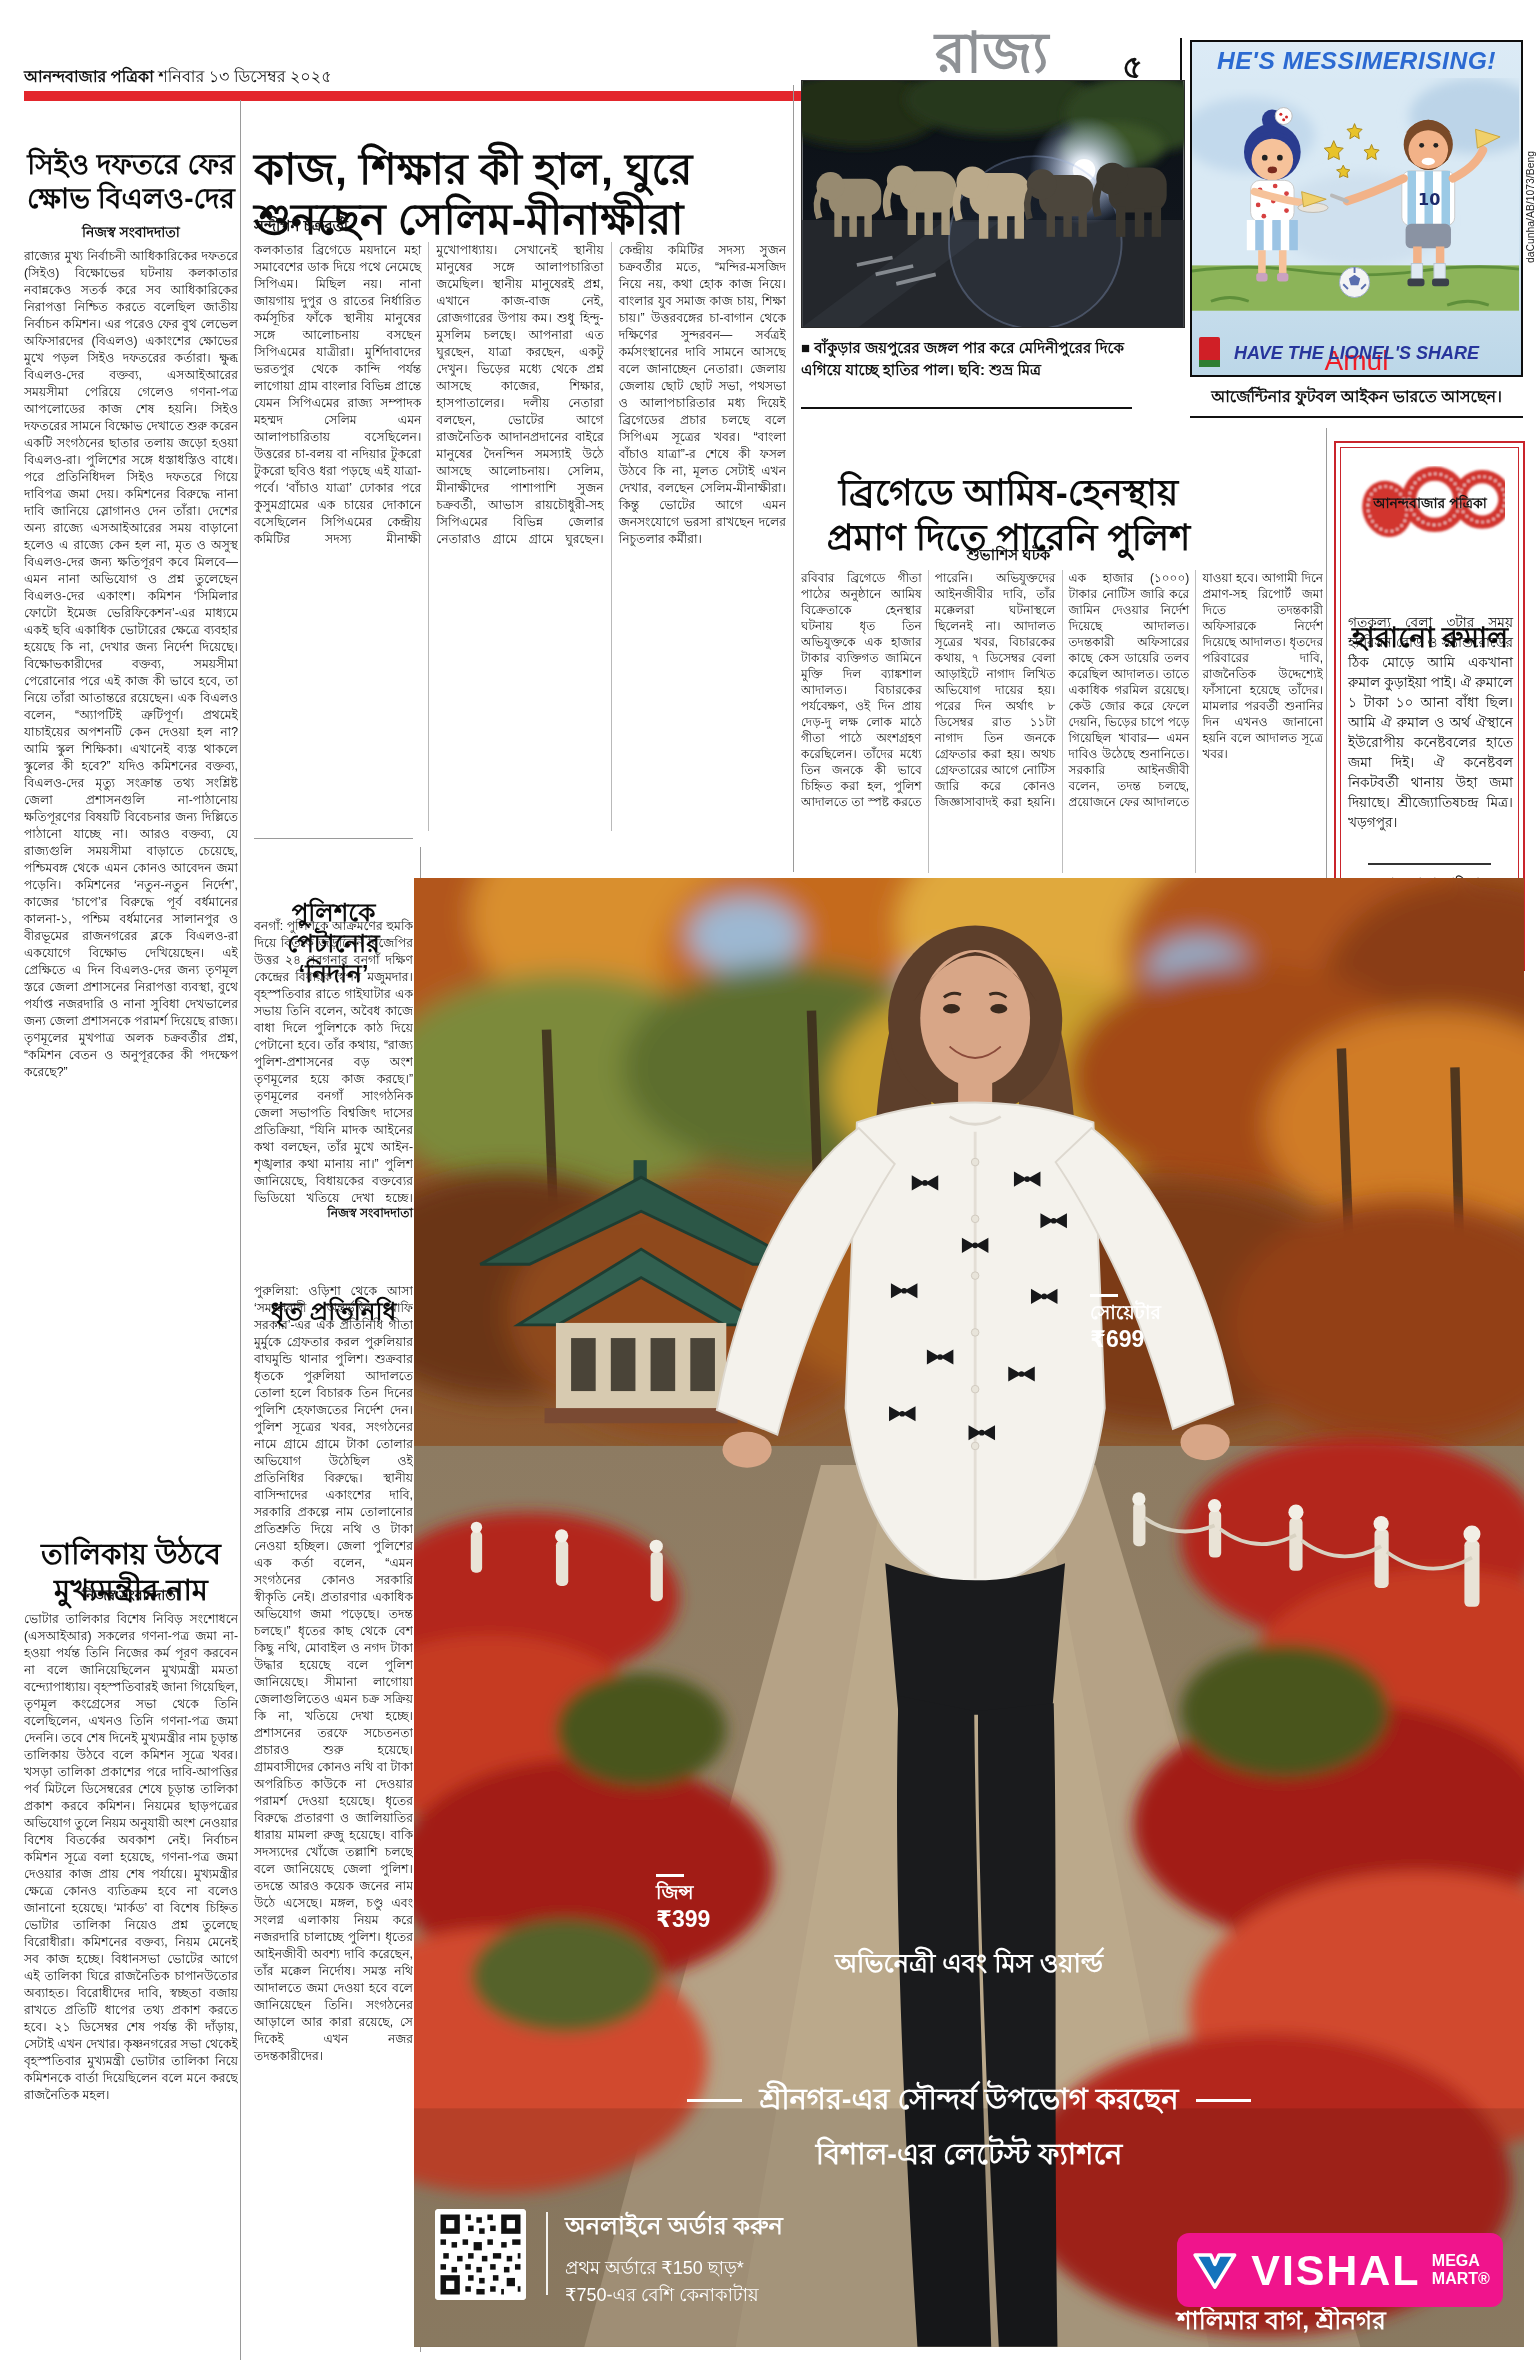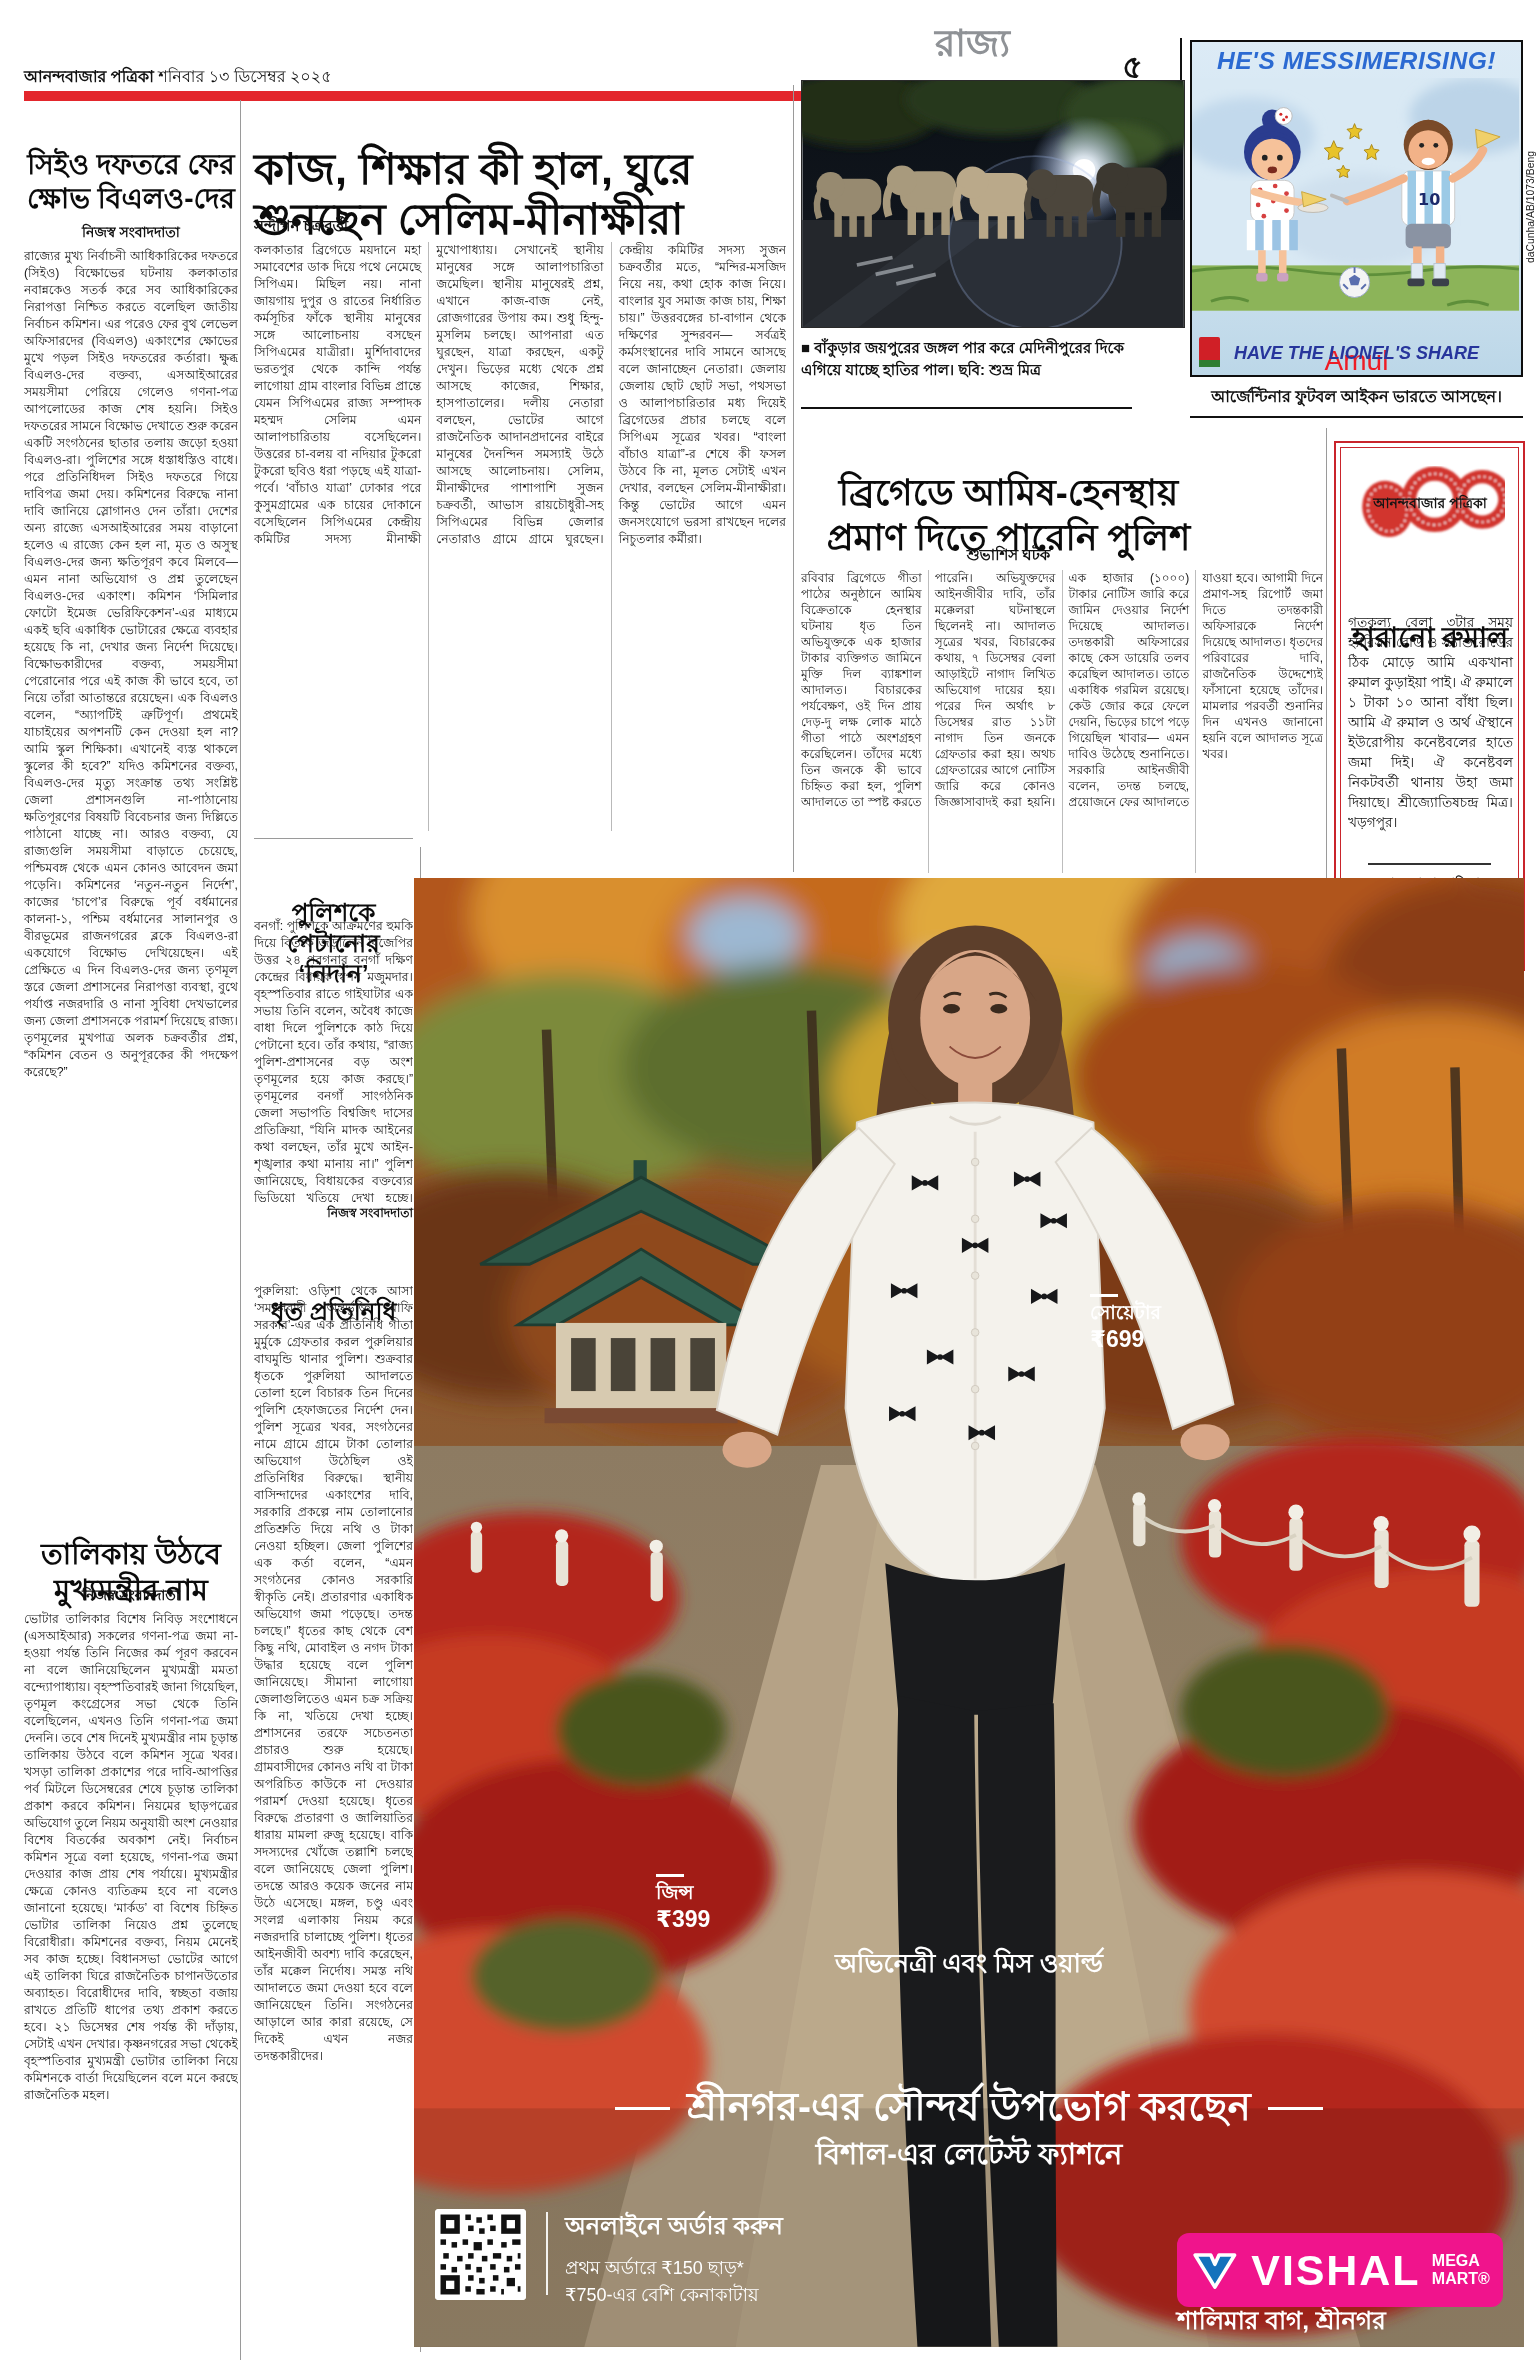--- a/index.html
+++ b/index.html
@@ -7,21 +7,21 @@
         font-family:"Liberation Sans","DejaVu Sans",sans-serif;color:#111;overflow:hidden;}
   .abs{position:absolute;}
   .ctr{text-align:center;}
   .jst{text-align:justify;}
   .vline{background:#9a9a9a;width:0.9px;}
   .hline{background:#111;height:1.9px;}
 
   
   .mast{left:24px;top:64px;font-size:16px;}
   .mast b{font-weight:800;}
-  .section-word{left:935px;top:24.6px;font-size:37px;font-weight:800;color:#8f9296;line-height:1;}
+  .section-word{left:935px;top:24.6px;font-size:56px;font-weight:800;color:#8f9296;line-height:1;}
   .section-sub{left:1079px;top:79px;font-size:8.5px;color:#666;letter-spacing:1.9px;font-weight:700;}
   .red-bar{left:24px;top:91px;width:1156px;height:10.4px;background:#e3262c;}
   .page-num{left:1122px;top:42px;font-size:32px;font-weight:700;}
   .hdr-vline{left:1180px;top:38px;height:62px;width:1.9px;background:#111;}
 
   
   .amul-box{left:1190px;top:40px;width:333px;height:337px;border:2.8px solid #0d0d0d;box-sizing:border-box;
             background:linear-gradient(#dcebf6,#cfe2ef 60%,#bcd7e8);overflow:hidden;}
   .amul-title{left:0;top:4.7px;width:100%;font-size:24.6px;font-weight:800;font-style:italic;color:#2b6ad2;letter-spacing:0.5px;}
   .amul-brand{left:0;top:273px;width:100%;font-size:28px;font-weight:400;color:#ee1c25;line-height:1;margin-top:32px;}
@@ -80,21 +80,21 @@
   .ad-ov{position:absolute;color:#fff;}
   .tagline{line-height:1.25;}
   .tagline .tl-lab{font-size:19px;font-weight:600;}
   .tagline .tl-pr{font-size:23px;font-weight:700;}
   .tagline .tl-dash{width:28px;height:2.8px;background:#fff;margin-bottom:4.7px;}
   .tag-sweater{left:676px;top:416px;}
   .tag-jeans{left:242px;top:996px;}
   .ad-c{left:0;width:100%;text-align:center;}
   .ad-line1{top:1066px;font-size:25.6px;font-weight:600;}
   .ad-name{top:1098px;font-size:55px;font-weight:800;}
-  .ad-line3{top:1198px;font-size:39px;font-weight:700;display:flex;align-items:center;justify-content:center;gap:17px;}
+  .ad-line3{top:1198px;font-size:29px;font-weight:700;display:flex;align-items:center;justify-content:center;gap:17px;}
   .ad-line3 .dash{width:55px;height:2.8px;background:#fff;}
   .ad-line4{top:1253px;font-size:29px;font-weight:700;}
   .ad-qr{left:21px;top:1331px;width:91px;height:91px;background:#fff;border-radius:3.8px;}
   .qr-div{left:132px;top:1334px;width:1.9px;height:83px;background:rgba(255,255,255,.9);}
   .online{left:151px;top:1329px;}
   .online .ol-t{font-size:24px;font-weight:800;margin-bottom:7.6px;}
   .online .ol-s{font-size:18px;font-weight:500;line-height:1.5;}
   .ad-loc{left:763px;top:1382px;display:flex;align-items:center;gap:8px;font-size:24.6px;font-weight:700;flex-direction:column;}
   .vishal-logo{left:763px;top:1355px;width:326px;height:74px;background:#f0148c;border-radius:12px;
                display:flex;align-items:center;padding:0 13.2px;box-sizing:border-box;gap:11.4px;}

